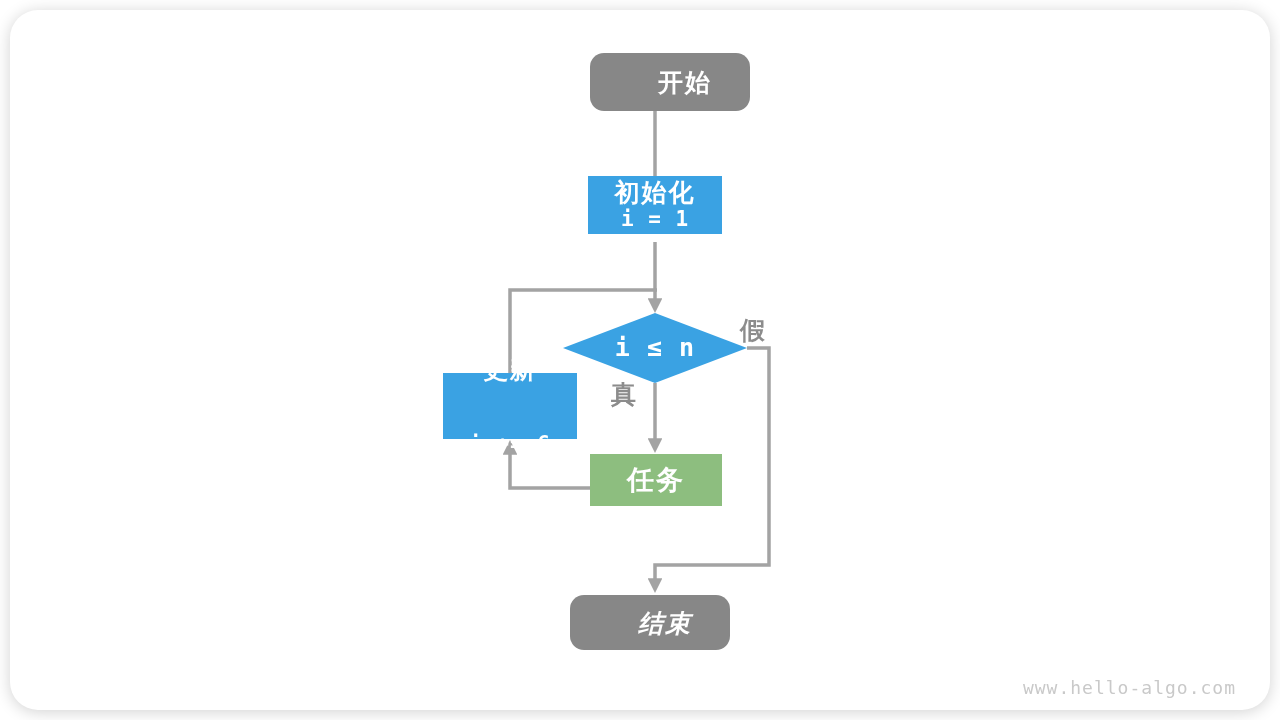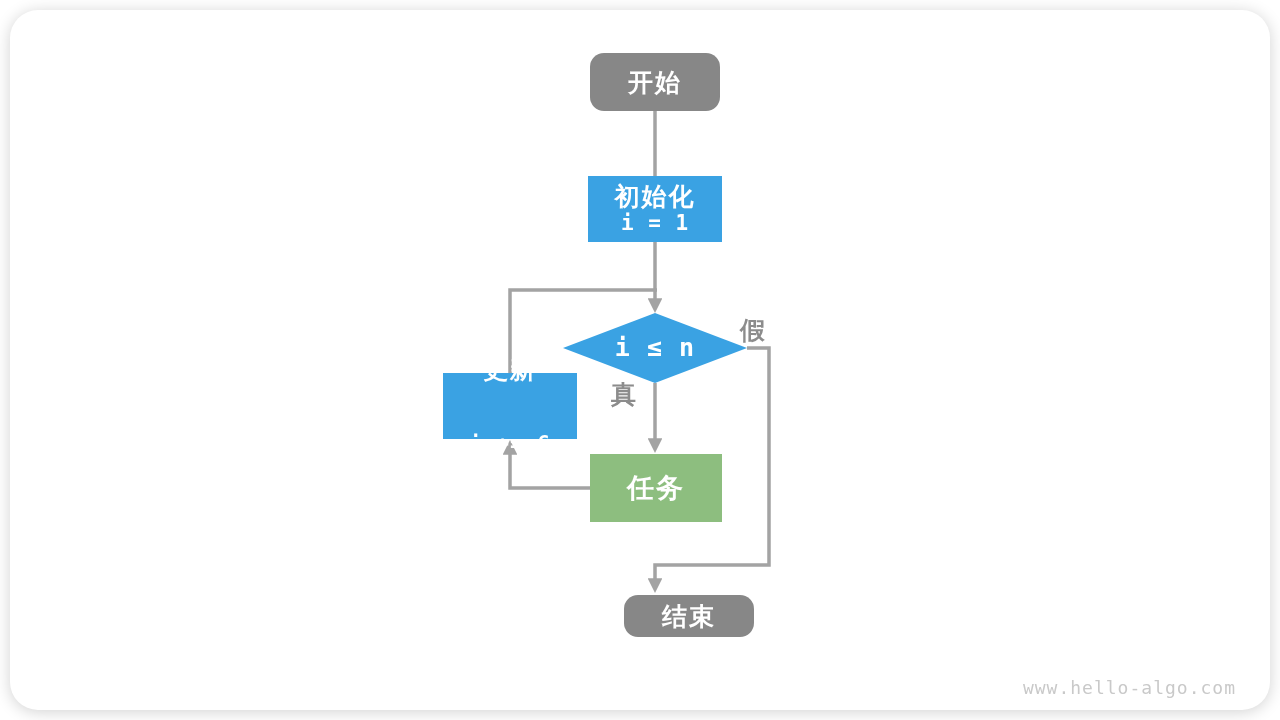--- a/index.html
+++ b/index.html
@@ -79,37 +79,38 @@
   .node .code {
     font-family: "DejaVu Sans Mono", monospace;
     font-weight: bold;
     font-size: 21px;
     margin-top: 0;
     letter-spacing: 1px;
   }
   .node-terminal {
     background: var(--node-gray, #878787);
     border-radius: 14px;
+    padding-left: 30px;
   }
   .node-start { left: 590px; top: 53px;  width: 130px; height: 58px; }
-  .node-end   { left: 624px; top: 595px; width: 130px; height: 42px; }
+  .node-end   { left: 570px; top: 595px; width: 130px; height: 55px; font-style: italic; }
 
   .node-process { background: var(--node-blue, #3AA2E3); }
-  .node-init   { left: 588px; top: 176px; width: 134px; height: 66px; }
+  .node-init   { left: 588px; top: 176px; width: 134px; height: 58px; }
   .node-update { left: 443px; top: 373px; width: 134px; height: 66px; gap: 48px; }
 
   .node-diamond {
     left: 563px; top: 313px; width: 184px; height: 70px;
     background: var(--node-blue, #3AA2E3);
     clip-path: polygon(50% 0, 100% 50%, 50% 100%, 0 50%);
   }
   .node-diamond .code { font-size: 25px; margin-top: 0; }
 
   .node-task {
-    left: 590px; top: 454px; width: 132px; height: 68px;
+    left: 590px; top: 454px; width: 132px; height: 52px;
     background: var(--node-green, #8DBE7F);
   }
   .node-task .cjk { font-size: 27px; }
 
   .branch-label {
     position: absolute;
     font-size: 25px;
     font-weight: bold;
     color: var(--branch-label-gray, #8C8C8C);
   }

